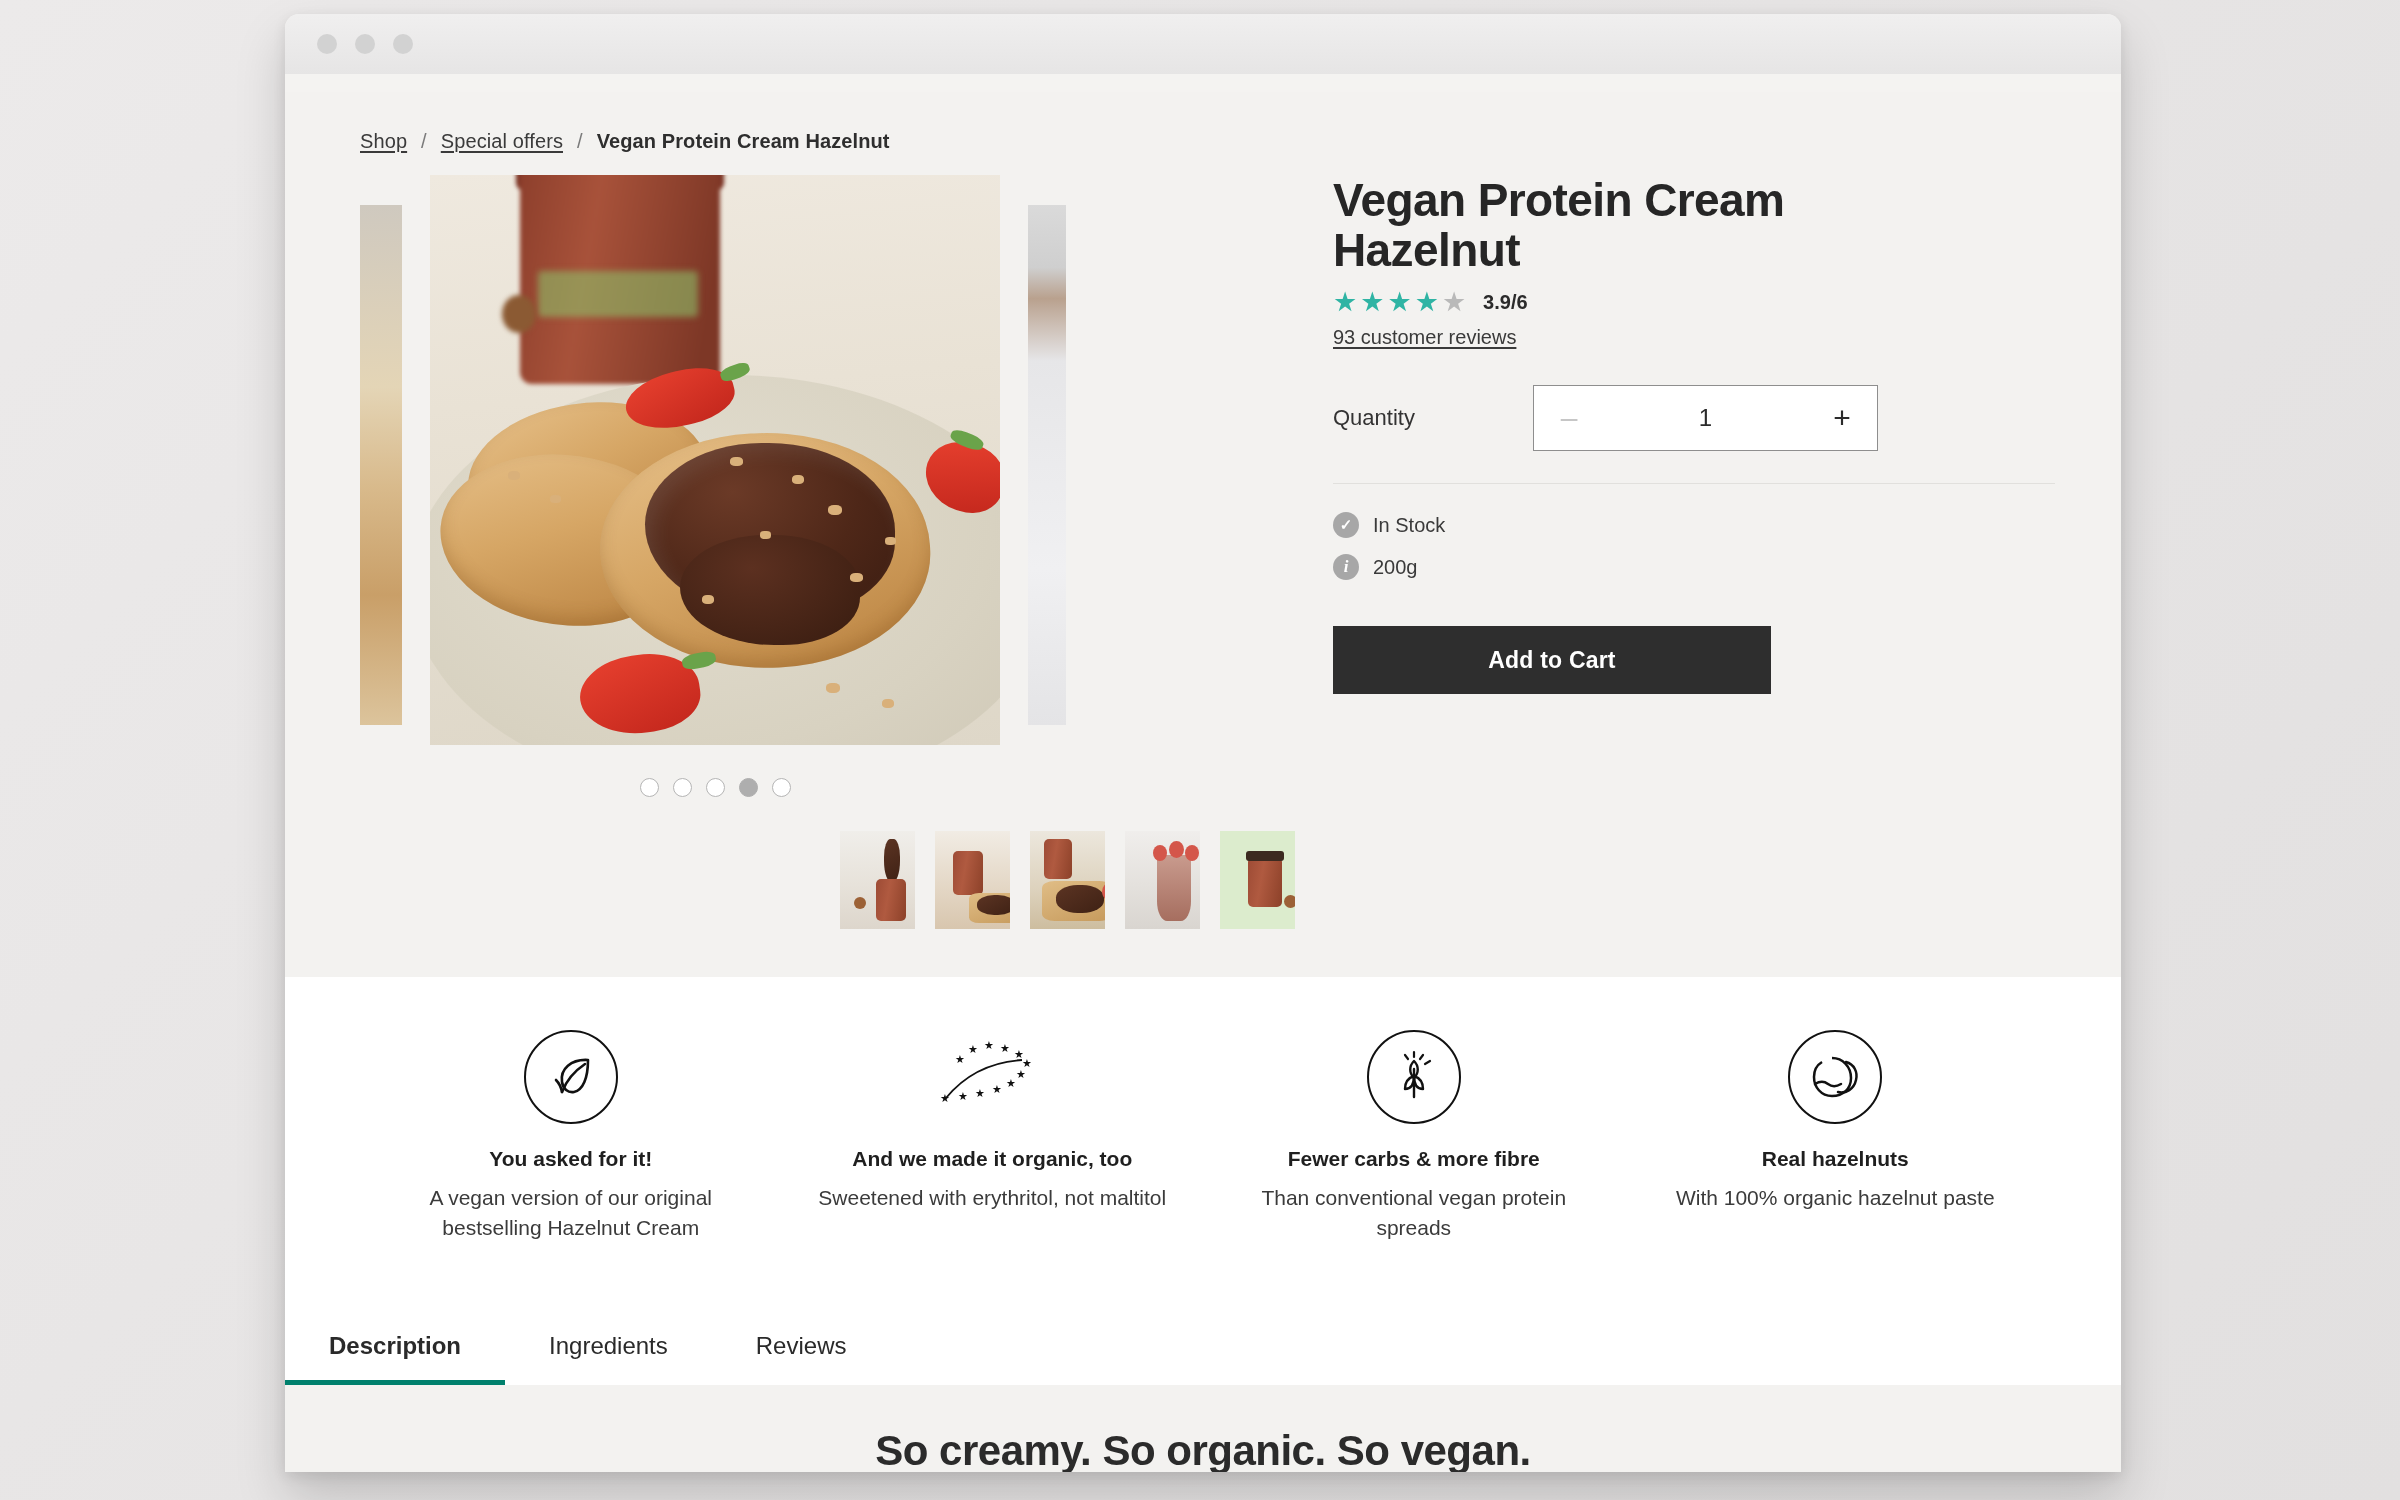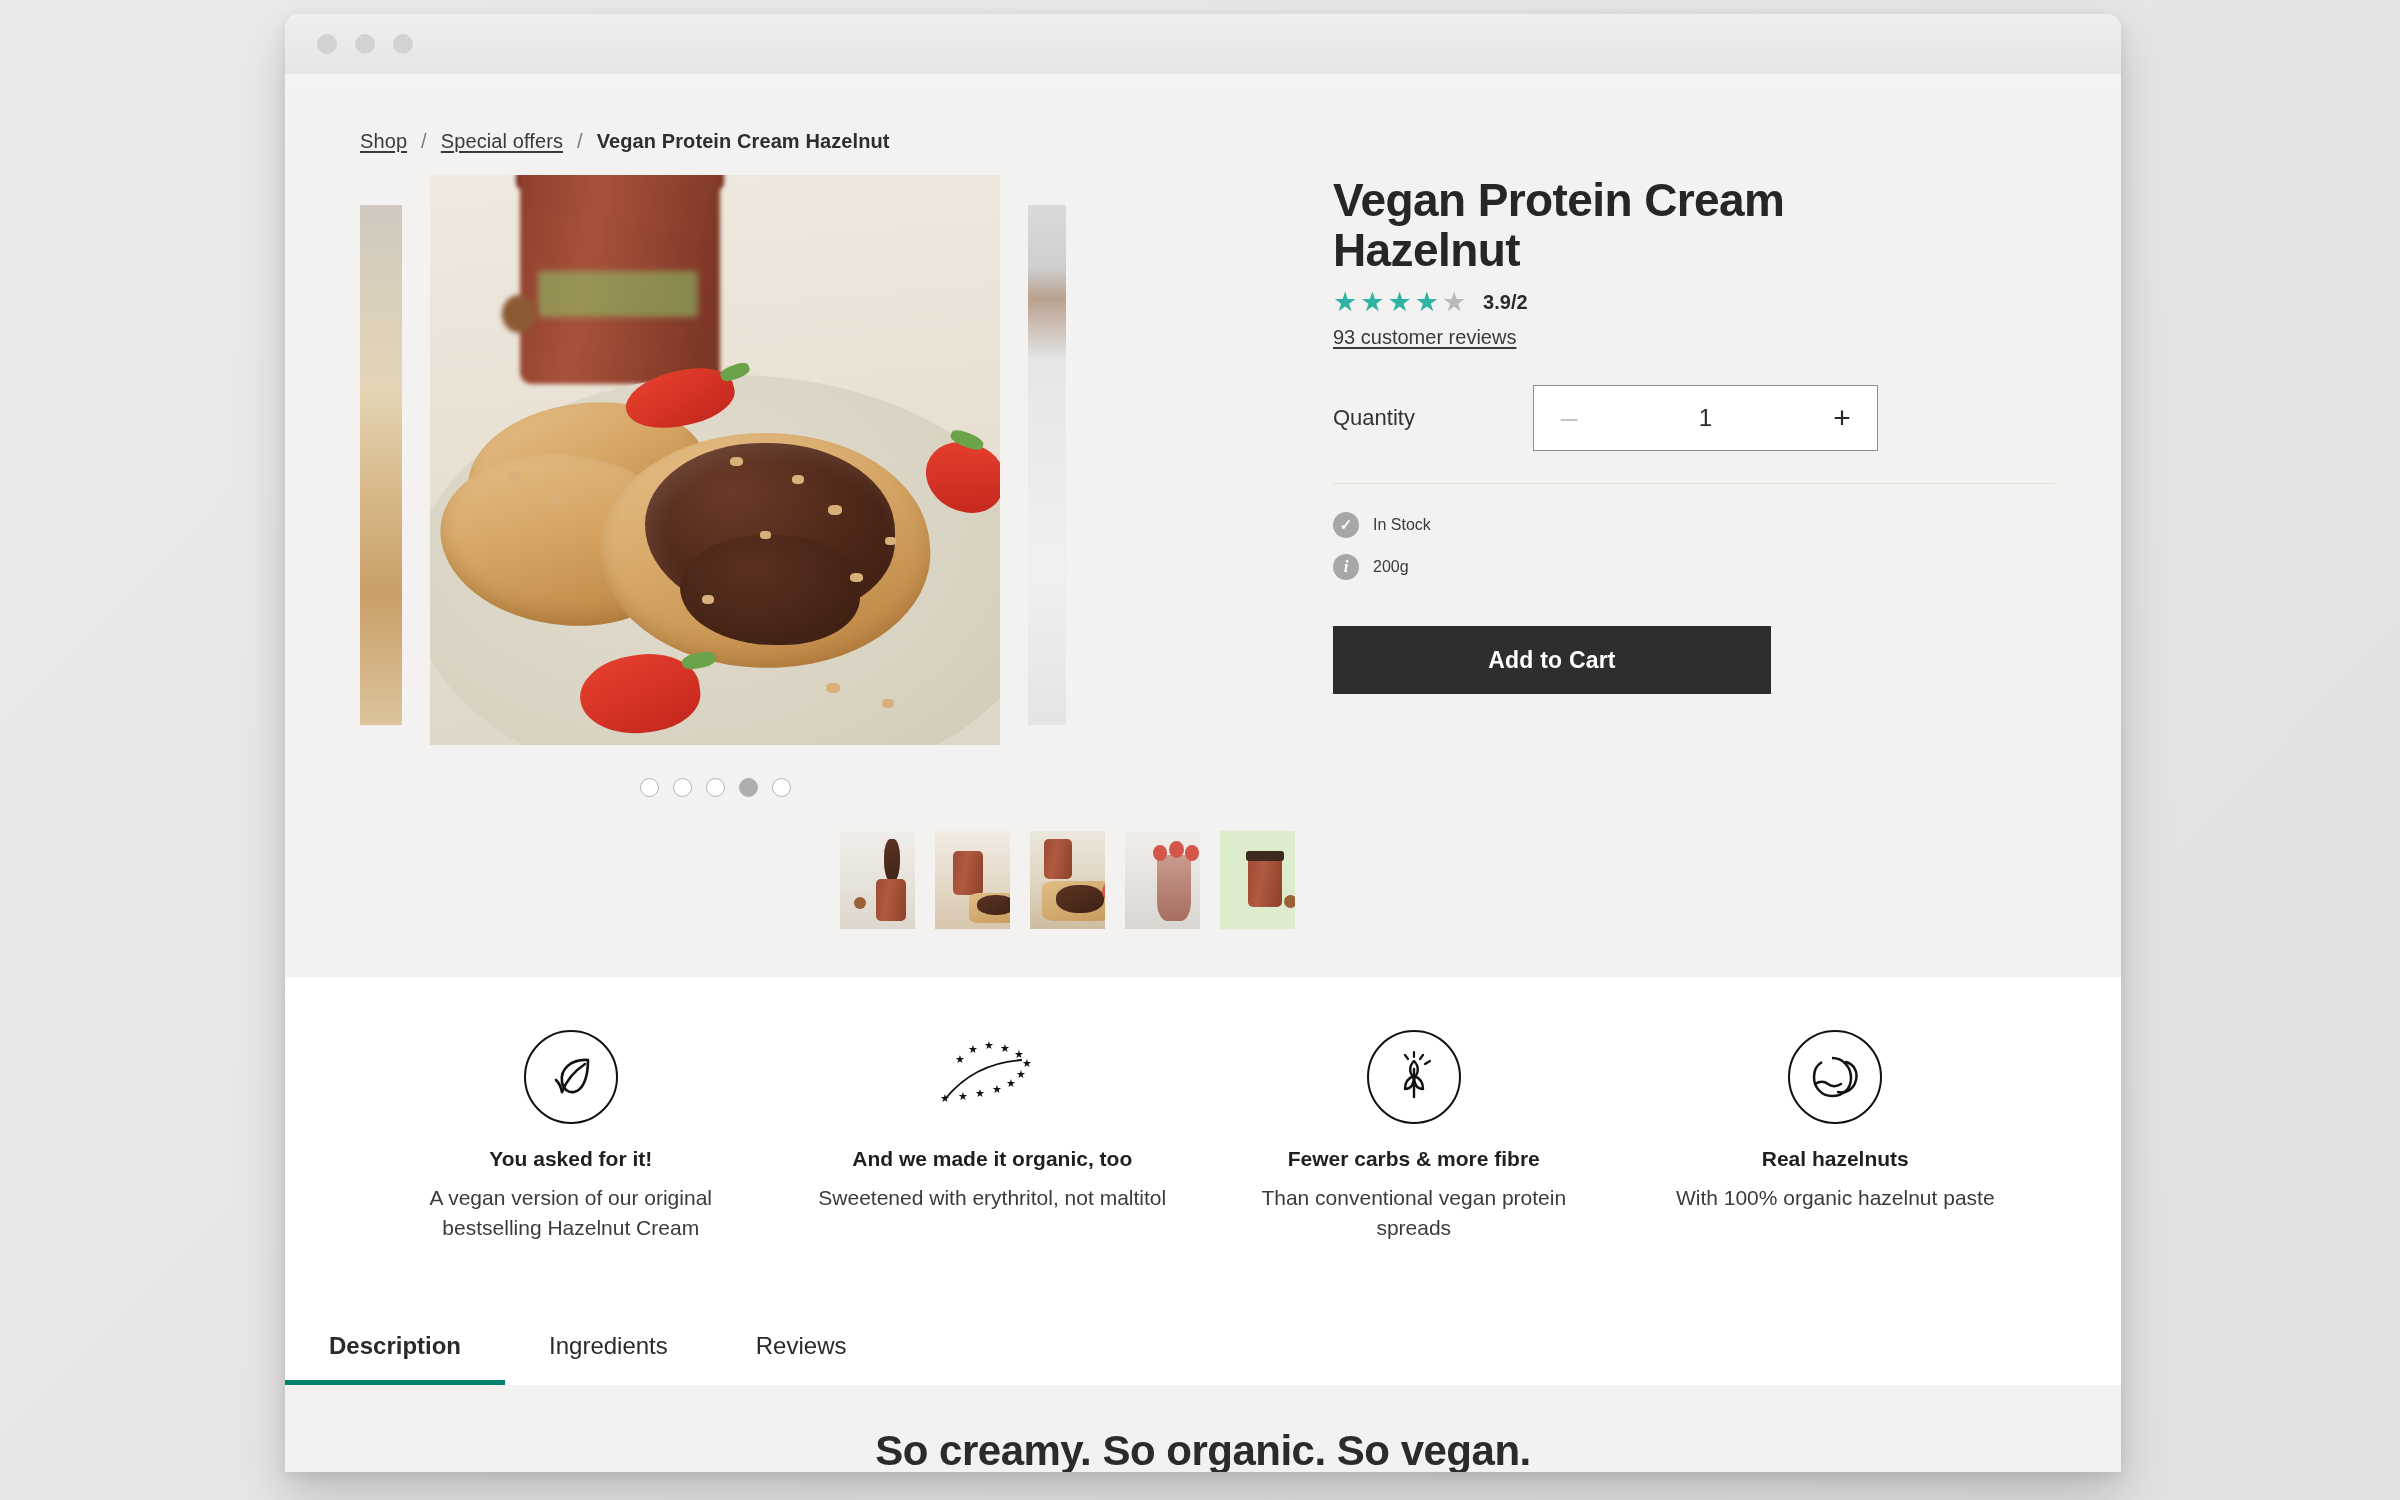--- a/index.html
+++ b/index.html
@@ -137,21 +137,21 @@
   .qbox { width: 345px; height: 66px; background: #fff; border: 1.6px solid #8e8e8e; display: flex; align-items: center; }
   .qminus { width: 70px; text-align: center; font-size: 30px; color: #c6c6c6; cursor: pointer; user-select: none; }
   .qval { flex: 1; text-align: center; font-size: 24px; color: #2b2b2b; }
   .qplus { width: 70px; text-align: center; font-size: 30px; color: #2b2b2b; cursor: pointer; user-select: none; }
 
   .stock { display: flex; margin-top: 28px; }
   .sleft { width: 430px; }
   .srow { display: flex; align-items: center; gap: 14px; margin-bottom: 16px; }
   .cicon { width: 26px; height: 26px; border-radius: 50%; background: #a7a7a7; display:flex; align-items:center; justify-content:center; color:#fff; font-size:15px; font-weight:bold; }
   .cicon.i { font-style: italic; font-family: "Liberation Serif", serif; font-size: 17px; }
-  .stxt { font-size: 16px; color: #3a3a3a; }
+  .stxt { font-size: 20px; color: #3a3a3a; }
   .sright { flex: 1; text-align: right; }
   .price { font-size: 36px; font-weight: bold; color: #222; letter-spacing: -.5px; }
   .unit { font-size: 19px; color: #575757; margin-top: 10px; }
   .vat { font-size: 19px; color: #3d3d3d; margin-top: 11px; }
   .vat u { cursor: pointer; text-underline-offset: 3px; }
 
   .cart {
     margin-top: 30px; width: 438px; height: 68px; background: #2e2e2e; color: #fff;
     border: none; font-size: 23px; font-weight: bold; letter-spacing: .2px;
     font-family: "Liberation Sans", sans-serif; cursor: pointer;
@@ -284,21 +284,21 @@
             <h1 class="ptitle">Vegan Protein Cream Hazelnut</h1>
 
             <div class="rating">
               <div class="stars">
                 <span class="st-on">★</span>
                 <span class="st-on">★</span>
                 <span class="st-on">★</span>
                 <span class="st-on">★</span>
                 <span class="st-off">★</span>
               </div>
-              <span class="rnum">3.9/2</span>
+              <span class="rnum">3.9/6</span>
             </div>
             <a class="revlink">93 customer reviews</a>
 
             <div class="qrow">
               <div class="qlabel">Quantity</div>
               <div class="qbox">
                 <div class="qminus">–</div>
                 <div class="qval">1</div>
                 <div class="qplus">+</div>
               </div>

